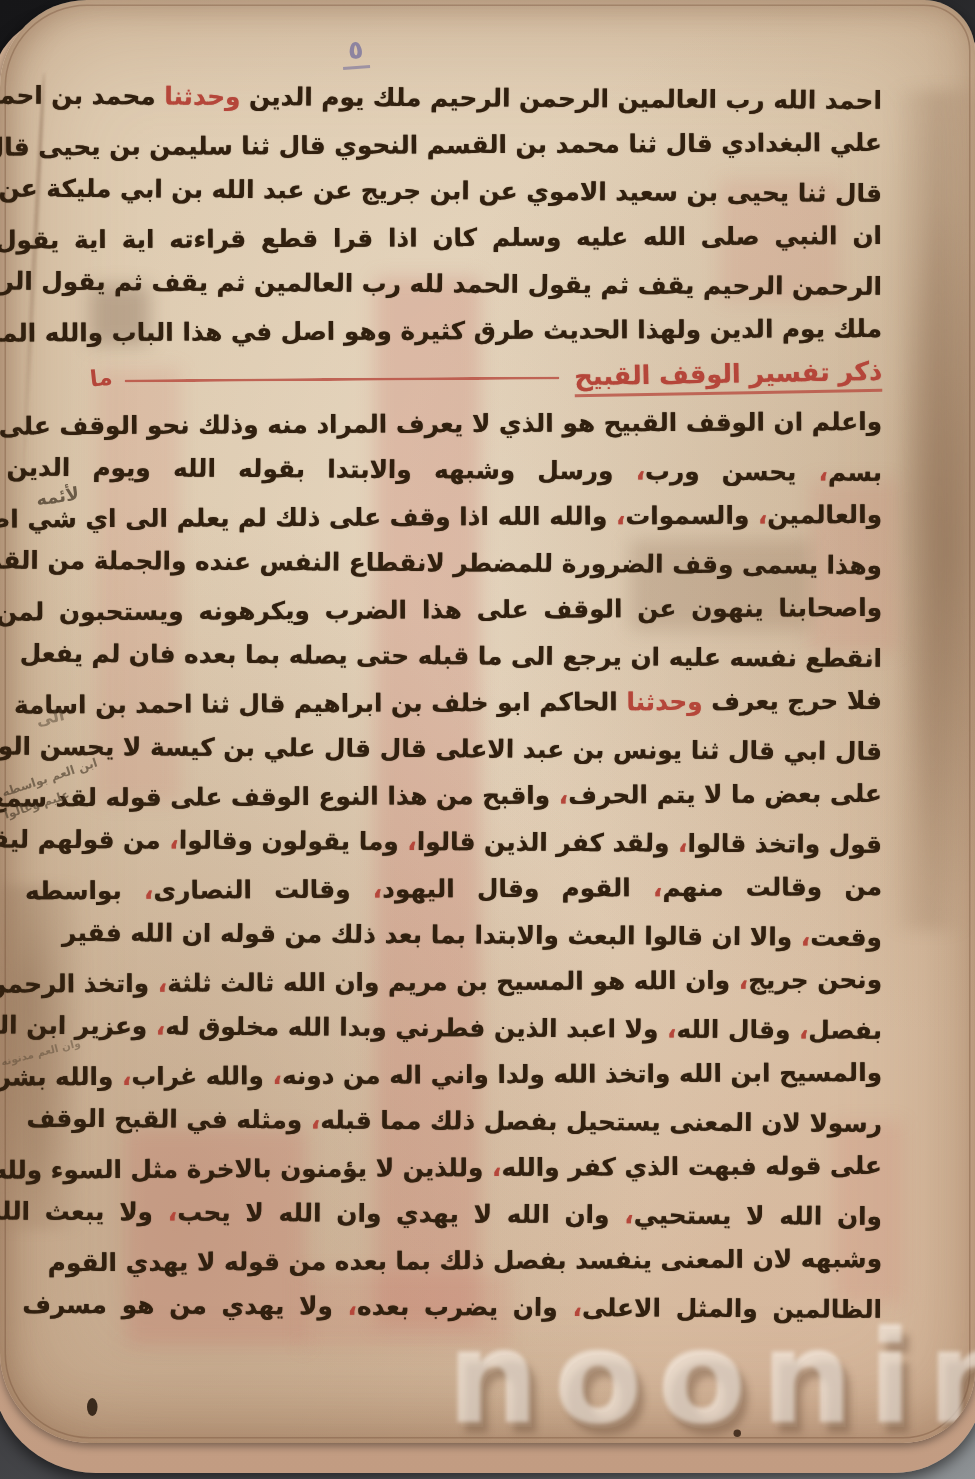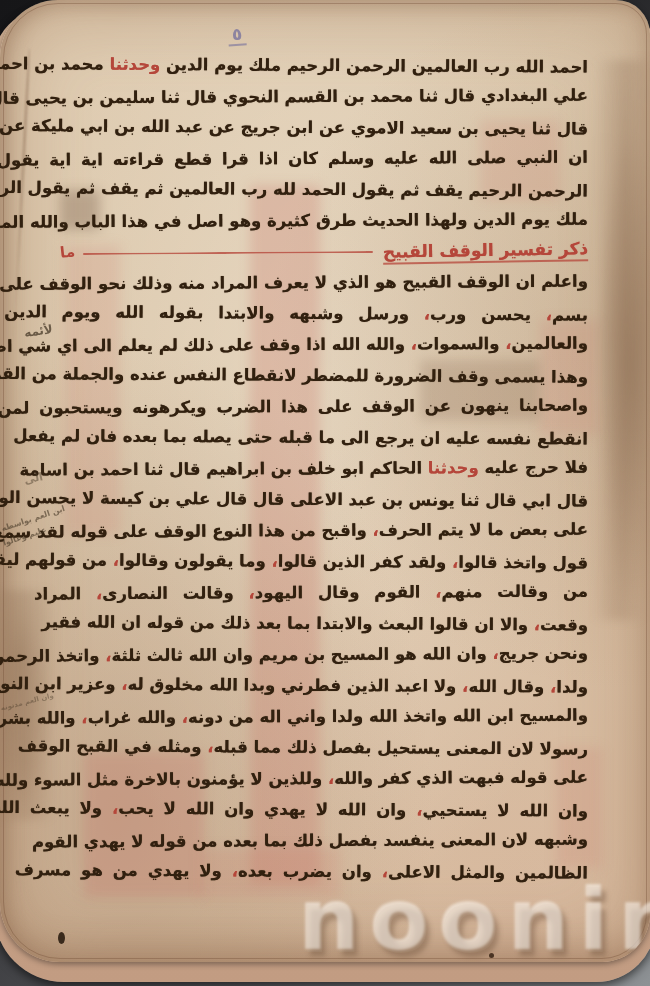--- a/index.html
+++ b/index.html
@@ -154,28 +154,28 @@
         <span class="heading-title">ذكر تفسير الوقف القبيح</span>
         <span class="heading-rule"></span>
         <span class="heading-mark">ما</span>
       </div>
       <div class="line"><span class="ink">واعلم ان الوقف القبيح هو الذي لا يعرف المراد منه وذلك نحو الوقف على قوله</span></div>
       <div class="line spread"><span class="ink">بسم</span><span class="red">،</span><span class="ink"> يحسن ورب</span><span class="red">،</span><span class="ink"> ورسل وشبهه والابتدا بقوله الله ويوم الدين</span></div>
       <div class="line"><span class="ink">والعالمين</span><span class="red">،</span><span class="ink"> والسموات</span><span class="red">،</span><span class="ink"> والله الله اذا وقف على ذلك لم يعلم الى اي شي اضيف</span></div>
       <div class="line"><span class="ink">وهذا يسمى وقف الضرورة للمضطر لانقطاع النفس عنده والجملة من القرا</span></div>
       <div class="line spread2"><span class="ink">واصحابنا ينهون عن الوقف على هذا الضرب ويكرهونه ويستحبون لمن</span></div>
       <div class="line"><span class="ink">انقطع نفسه عليه ان يرجع الى ما قبله حتى يصله بما بعده فان لم يفعل</span></div>
-      <div class="line"><span class="ink">فلا حرج عليه </span><span class="red">وحدثنا</span><span class="ink"> الحاكم ابو خلف بن ابراهيم قال ثنا احمد بن اسامة</span></div>
+      <div class="line"><span class="ink">فلا حرج يعرف </span><span class="red">وحدثنا</span><span class="ink"> الحاكم ابو خلف بن ابراهيم قال ثنا احمد بن اسامة</span></div>
       <div class="line"><span class="ink">قال ابي قال ثنا يونس بن عبد الاعلى قال قال علي بن كيسة لا يحسن الوقف</span></div>
       <div class="line"><span class="ink">على بعض ما لا يتم الحرف</span><span class="red">،</span><span class="ink"> واقبح من هذا النوع الوقف على قوله لقد سمع الله</span></div>
       <div class="line"><span class="ink">قول واتخذ قالوا</span><span class="red">،</span><span class="ink"> ولقد كفر الذين قالوا</span><span class="red">،</span><span class="ink"> وما يقولون وقالوا</span><span class="red">،</span><span class="ink"> من قولهم ليقولون</span></div>
-      <div class="line spread"><span class="ink">من وقالت منهم</span><span class="red">،</span><span class="ink"> القوم وقال اليهود</span><span class="red">،</span><span class="ink"> وقالت النصارى</span><span class="red">،</span><span class="ink"> المراد</span></div>
+      <div class="line spread"><span class="ink">من وقالت منهم</span><span class="red">،</span><span class="ink"> القوم وقال اليهود</span><span class="red">،</span><span class="ink"> وقالت النصارى</span><span class="red">،</span><span class="ink"> بواسطه</span></div>
       <div class="line"><span class="ink">وقعت</span><span class="red">،</span><span class="ink"> والا ان قالوا البعث والابتدا بما بعد ذلك من قوله ان الله فقير</span></div>
       <div class="line"><span class="ink">ونحن جريج</span><span class="red">،</span><span class="ink"> وان الله هو المسيح بن مريم وان الله ثالث ثلثة</span><span class="red">،</span><span class="ink"> واتخذ الرحمن</span></div>
-      <div class="line"><span class="ink">ولدا</span><span class="red">،</span><span class="ink"> وقال الله</span><span class="red">،</span><span class="ink"> ولا اعبد الذين فطرني وبدا الله مخلوق له</span><span class="red">،</span><span class="ink"> وعزير ابن النوع</span></div>
+      <div class="line"><span class="ink">بفصل</span><span class="red">،</span><span class="ink"> وقال الله</span><span class="red">،</span><span class="ink"> ولا اعبد الذين فطرني وبدا الله مخلوق له</span><span class="red">،</span><span class="ink"> وعزير ابن النوع</span></div>
       <div class="line"><span class="ink">والمسيح ابن الله واتخذ الله ولدا واني اله من دونه</span><span class="red">،</span><span class="ink"> والله غراب</span><span class="red">،</span><span class="ink"> والله بشر</span></div>
       <div class="line"><span class="ink">رسولا لان المعنى يستحيل بفصل ذلك مما قبله</span><span class="red">،</span><span class="ink"> ومثله في القبح الوقف</span></div>
       <div class="line"><span class="ink">على قوله فبهت الذي كفر والله</span><span class="red">،</span><span class="ink"> وللذين لا يؤمنون بالاخرة مثل السوء ولله</span></div>
       <div class="line spread2"><span class="ink">وان الله لا يستحيي</span><span class="red">،</span><span class="ink"> وان الله لا يهدي وان الله لا يحب</span><span class="red">،</span><span class="ink"> ولا يبعث الله</span></div>
       <div class="line"><span class="ink">وشبهه لان المعنى ينفسد بفصل ذلك بما بعده من قوله لا يهدي القوم</span></div>
       <div class="line spread2"><span class="ink">الظالمين والمثل الاعلى</span><span class="red">،</span><span class="ink"> وان يضرب بعده</span><span class="red">،</span><span class="ink"> ولا يهدي من هو مسرف</span></div>
     </div>
 
   <div class="watermark">noonin</div>
 <span class="margin-note" style="left: 24px; top: 324px; font-size: 12px; opacity: 0.9; transform: rotate(-8deg);">لأئمه</span>

